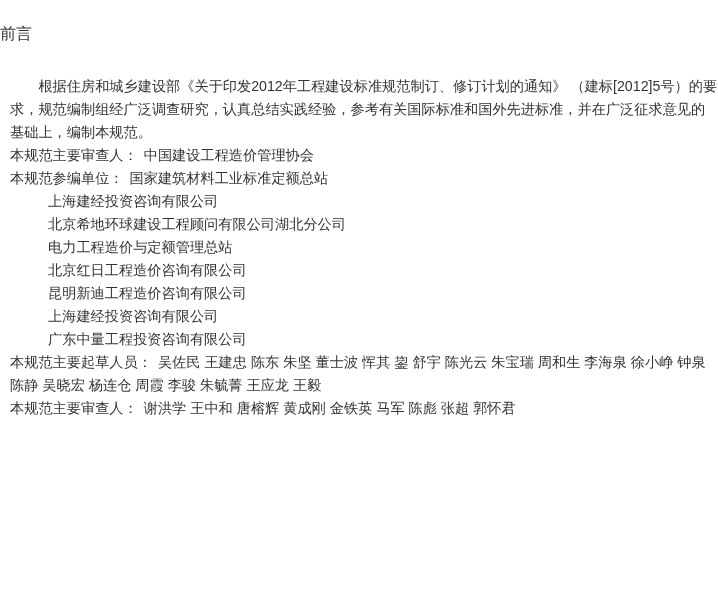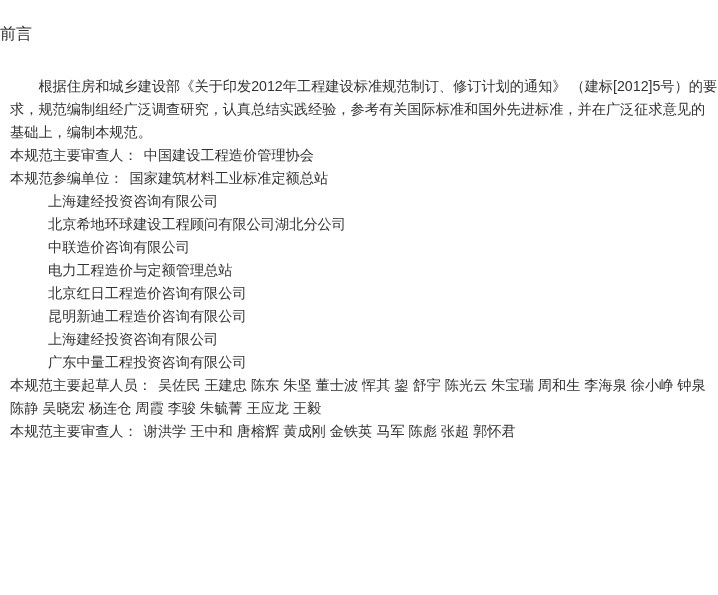--- a/index.html
+++ b/index.html
@@ -41,21 +41,20 @@
     <span class="label">本规范主要审查人：</span><span class="value">中国建设工程造价管理协会</span>
   </p>
 
   <p class="para">
     <span class="label">本规范参编单位：</span><span class="value">国家建筑材料工业标准定额总站</span>
   </p>
 
   <div class="unit-list">
     <div class="unit">上海建经投资咨询有限公司</div>
     <div class="unit">北京希地环球建设工程顾问有限公司湖北分公司</div>
-    <div class="unit">中联造价咨询有限公司</div>
     <div class="unit">电力工程造价与定额管理总站</div>
     <div class="unit">北京红日工程造价咨询有限公司</div>
     <div class="unit">昆明新迪工程造价咨询有限公司</div>
     <div class="unit">上海建经投资咨询有限公司</div>
     <div class="unit">广东中量工程投资咨询有限公司</div>
   </div>
 
   <p class="para">
     <span class="label">本规范主要起草人员：</span><span class="names">吴佐民 王建忠 陈东 朱坚 董士波 恽其 鋆 舒宇 陈光云 朱宝瑞 周和生 李海泉 徐小峥 钟泉 陈静 吴晓宏 杨连仓 周霞 李骏 朱毓菁 王应龙 王毅</span>
   </p>

